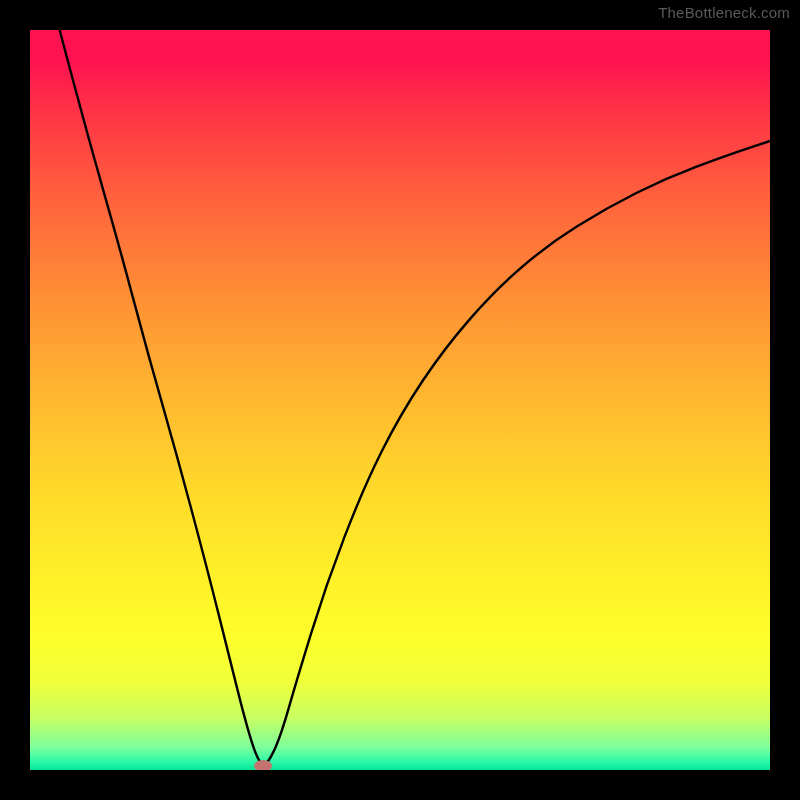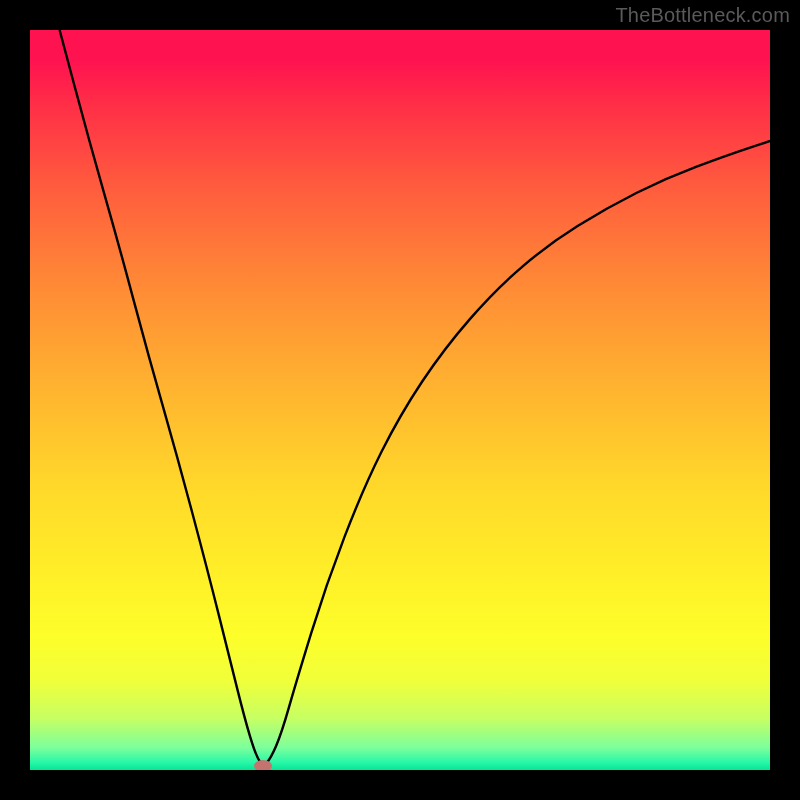--- a/index.html
+++ b/index.html
@@ -15,21 +15,21 @@
     position: relative;
     width: 800px;
     height: 800px;
     background: #000;
   }
   .watermark {
     position: absolute;
     top: 4px;
     right: 10px;
     color: #5a5a5a;
-    font-size: 20px;
+    font-size: 15px;
     font-weight: 500;
     letter-spacing: 0.2px;
     z-index: 5;
   }
   .plot-area {
     position: absolute;
     left: 30px;
     top: 30px;
     width: 740px;
     height: 740px;

